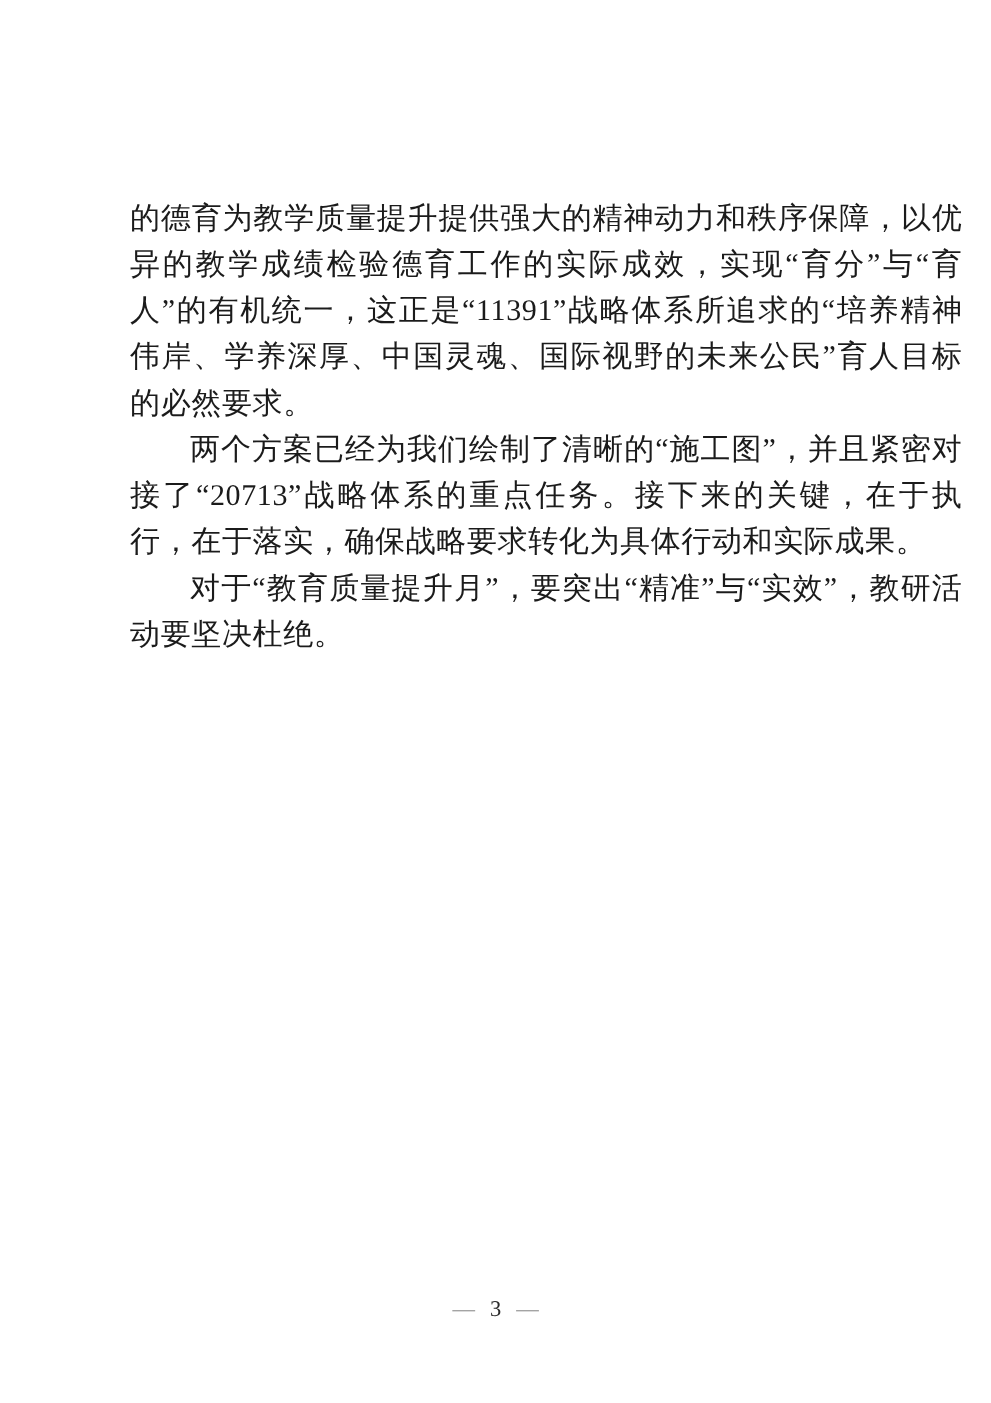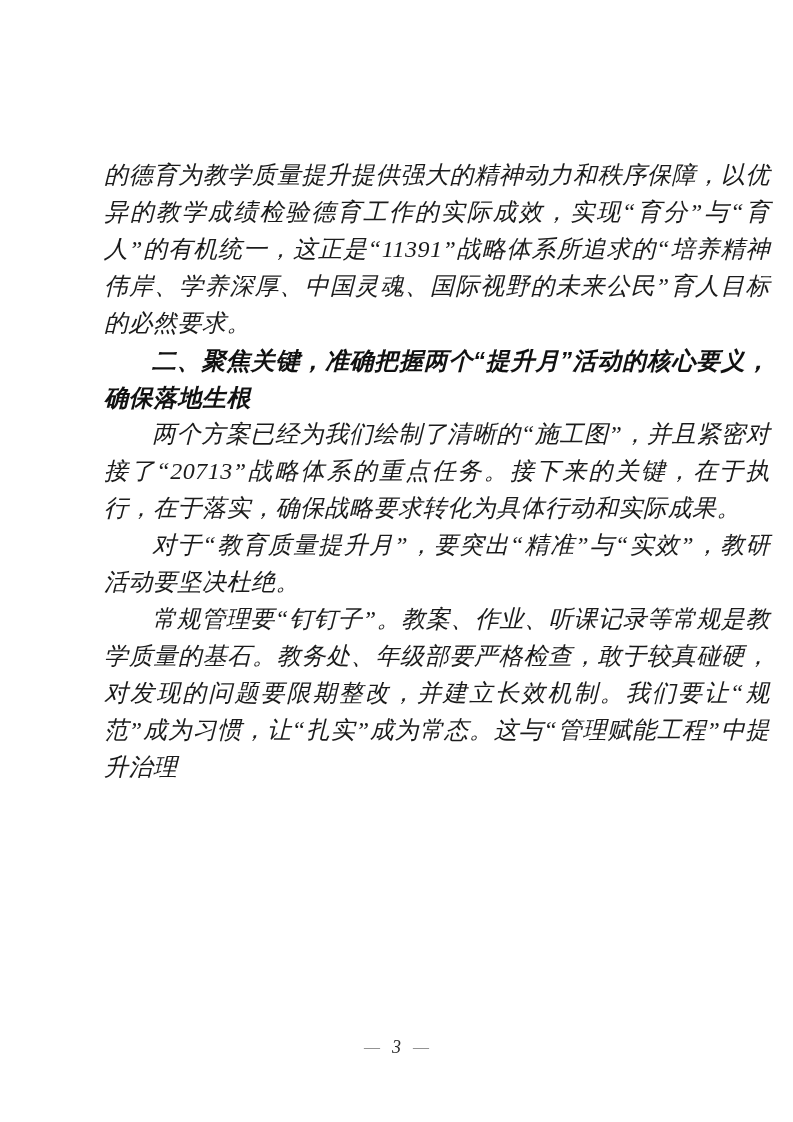--- a/index.html
+++ b/index.html
@@ -7,21 +7,20 @@
     padding: 0;
     background: #ffffff;
   }
   .page {
     position: relative;
     width: 793px;
     height: 1122px;
     background: #ffffff;
     overflow: hidden;
     font-family: "Liberation Serif", "DejaVu Serif", serif;
-    font-style: italic;
   }
   .doc-body {
     position: absolute;
     left: 104px;
     top: 157px;
     width: 666px;
     font-size: 24px;
     line-height: 37px;
     color: #1b1b1b;
     text-align: justify;
@@ -61,23 +60,21 @@
     color: #2b2b2b;
   }
 </style>
 </head>
 <body>
 
 <div class="page">
 
   <div class="doc-body">
     <p class="para no-indent">的德育为教学质量提升提供强大的精神动力和秩序保障，以优异的教学成绩检验德育工作的实际成效，实现“育分”与“育人”的有机统一，这正是“11391”战略体系所追求的“培养精神伟岸、学养深厚、中国灵魂、国际视野的未来公民”育人目标的必然要求。</p>
-    <p class="para heading">二、聚焦关键，准确把握两个“提升月”活动的核心要义，确保落地生根</p>
     <p class="para">两个方案已经为我们绘制了清晰的“施工图”，并且紧密对接了“20713”战略体系的重点任务。接下来的关键，在于执行，在于落实，确保战略要求转化为具体行动和实际成果。</p>
     <p class="para">对于“教育质量提升月”，要突出“精准”与“实效”，教研活动要坚决杜绝。</p>
-    <p class="para">常规管理要“钉钉子”。教案、作业、听课记录等常规是教学质量的基石。教务处、年级部要严格检查，敢于较真碰硬，对发现的问题要限期整改，并建立长效机制。我们要让“规范”成为习惯，让“扎实”成为常态。这与“管理赋能工程”中提升治理</p>
   </div>
 
   <div class="page-footer">
     <span class="dash">—</span><span class="num">3</span><span class="dash">—</span>
   </div>
 
 </div>
 
 </body></html>

